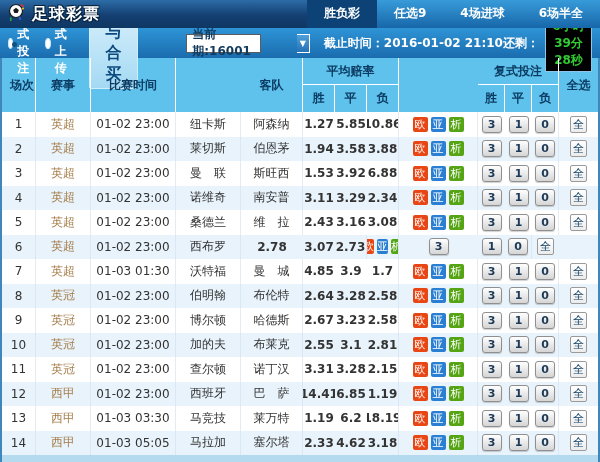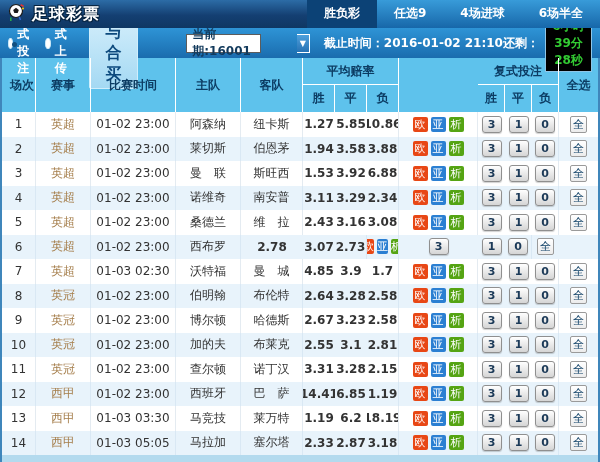--- a/index.html
+++ b/index.html
@@ -176,39 +176,38 @@
     </span>
     <span class="remaining">还剩：</span>
     <span class="countdown" style="color: rgb(51, 204, 51);">6小时39分28秒</span>
   </div>
 
   <div class="table-wrap">
     <div class="table-header">
       <div class="h h-no">场次</div>
       <div class="h h-league">赛事</div>
       <div class="h h-time">比赛时间</div>
-      <div class="h h-home">主队</div>
       <div class="h h-away">客队</div>
       <div class="h h-avg">平均赔率</div>
       <div class="h h-bet">复式投注</div>
       <div class="h h-all">全选</div>
       <div class="h s-w1">胜</div>
       <div class="h s-d1">平</div>
       <div class="h s-l1">负</div>
       <div class="h s-w2">胜</div>
       <div class="h s-d2">平</div>
       <div class="h s-l2">负</div>
     </div>
     <div class="table-body">
   <div class="match-row grid-cols">
     <div class="cell c-no">1</div>
     <div class="cell c-league">英超</div>
     <div class="cell c-time">01-02 23:00</div>
+    <div class="cell c-away">纽卡斯</div>
     <div class="cell c-home">阿森纳</div>
-    <div class="cell c-away">纽卡斯</div>
     <div class="cell c-odd">1.27</div>
     <div class="cell c-odd">5.85</div>
     <div class="cell c-odd c-odd-last">10.86</div>
     <div class="cell c-analysis">
             <span class="ana-icon" style="background: rgb(232, 71, 21);">欧</span>
             <span class="ana-icon" style="background: rgb(43, 127, 210);">亚</span>
             <span class="ana-icon" style="background: rgb(85, 164, 19);">析</span>
           </div>
     <div class="cell c-bet">
             <button class="bet-btn">3</button>
@@ -359,21 +358,21 @@
             <button class="bet-btn">0</button>
           </div>
     <div class="cell c-all">
             <button class="all-btn">全</button>
           </div>
   </div>
 
   <div class="match-row grid-cols">
     <div class="cell c-no">7</div>
     <div class="cell c-league">英超</div>
-    <div class="cell c-time">01-03 02:30</div>
+    <div class="cell c-time">01-03 01:30</div>
     <div class="cell c-home">沃特福</div>
     <div class="cell c-away">曼　城</div>
     <div class="cell c-odd">4.85</div>
     <div class="cell c-odd">3.9</div>
     <div class="cell c-odd c-odd-last">1.7</div>
     <div class="cell c-analysis">
             <span class="ana-icon" style="background: rgb(232, 71, 21);">欧</span>
             <span class="ana-icon" style="background: rgb(43, 127, 210);">亚</span>
             <span class="ana-icon" style="background: rgb(85, 164, 19);">析</span>
           </div>
@@ -559,21 +558,21 @@
           </div>
   </div>
 
   <div class="match-row grid-cols even">
     <div class="cell c-no">14</div>
     <div class="cell c-league">西甲</div>
     <div class="cell c-time">01-03 05:05</div>
     <div class="cell c-home">马拉加</div>
     <div class="cell c-away">塞尔塔</div>
     <div class="cell c-odd">2.33</div>
-    <div class="cell c-odd">2.87</div>
+    <div class="cell c-odd">4.62</div>
     <div class="cell c-odd c-odd-last">3.18</div>
     <div class="cell c-analysis">
             <span class="ana-icon" style="background: rgb(232, 71, 21);">欧</span>
             <span class="ana-icon" style="background: rgb(43, 127, 210);">亚</span>
             <span class="ana-icon" style="background: rgb(85, 164, 19);">析</span>
           </div>
     <div class="cell c-bet">
             <button class="bet-btn">3</button>
           </div>
     <div class="cell c-bet">

